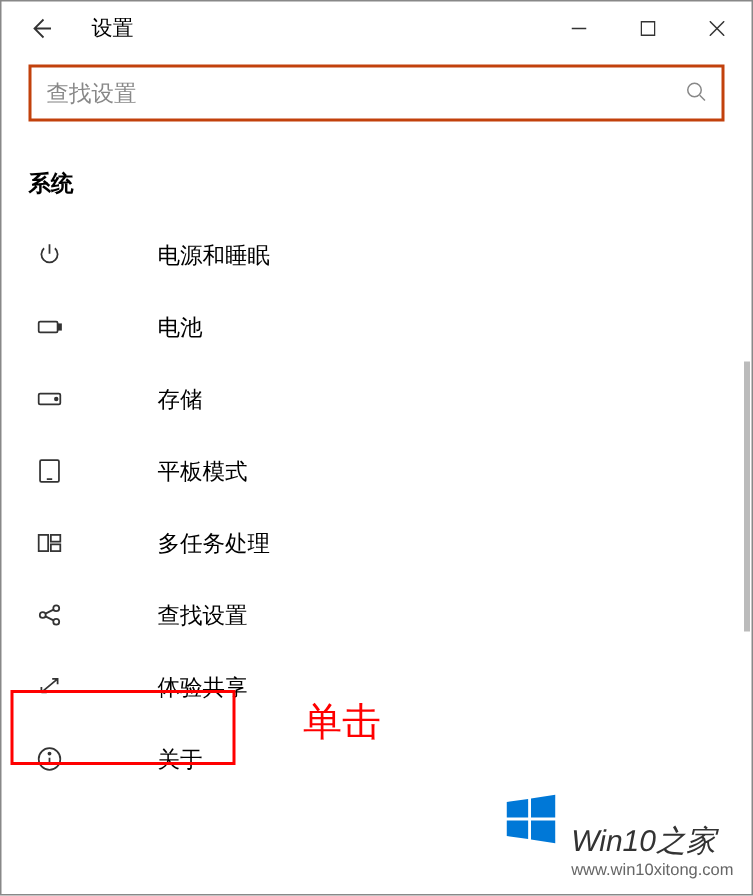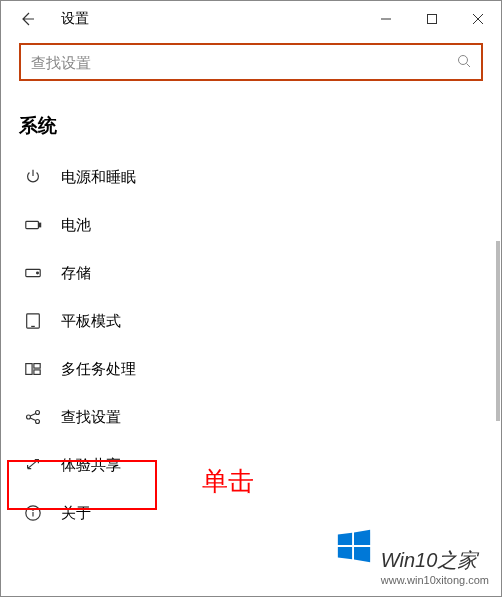--- a/index.html
+++ b/index.html
@@ -67,34 +67,35 @@
       color: #666;
     }
     .search-input::placeholder {
       color: #888;
     }
     .search-icon {
       color: #666;
       font-size: 14px;
     }
     .category {
-      font-size: 19px;
+      font-size: 15px;
       font-weight: bold;
       padding: 20px 18px 8px 18px;
     }
     .menu {
       padding-top: 6px;
     }
     .menu-item {
       height: 48px;
       display: flex;
       align-items: center;
       padding-left: 22px;
       cursor: pointer;
       font-size: 15px;
+      gap: 44px;
     }
     .menu-item .icon {
       width: 20px;
       height: 20px;
       display: flex;
       align-items: center;
       justify-content: center;
       margin-right: 18px;
       flex-shrink: 0;
     }

